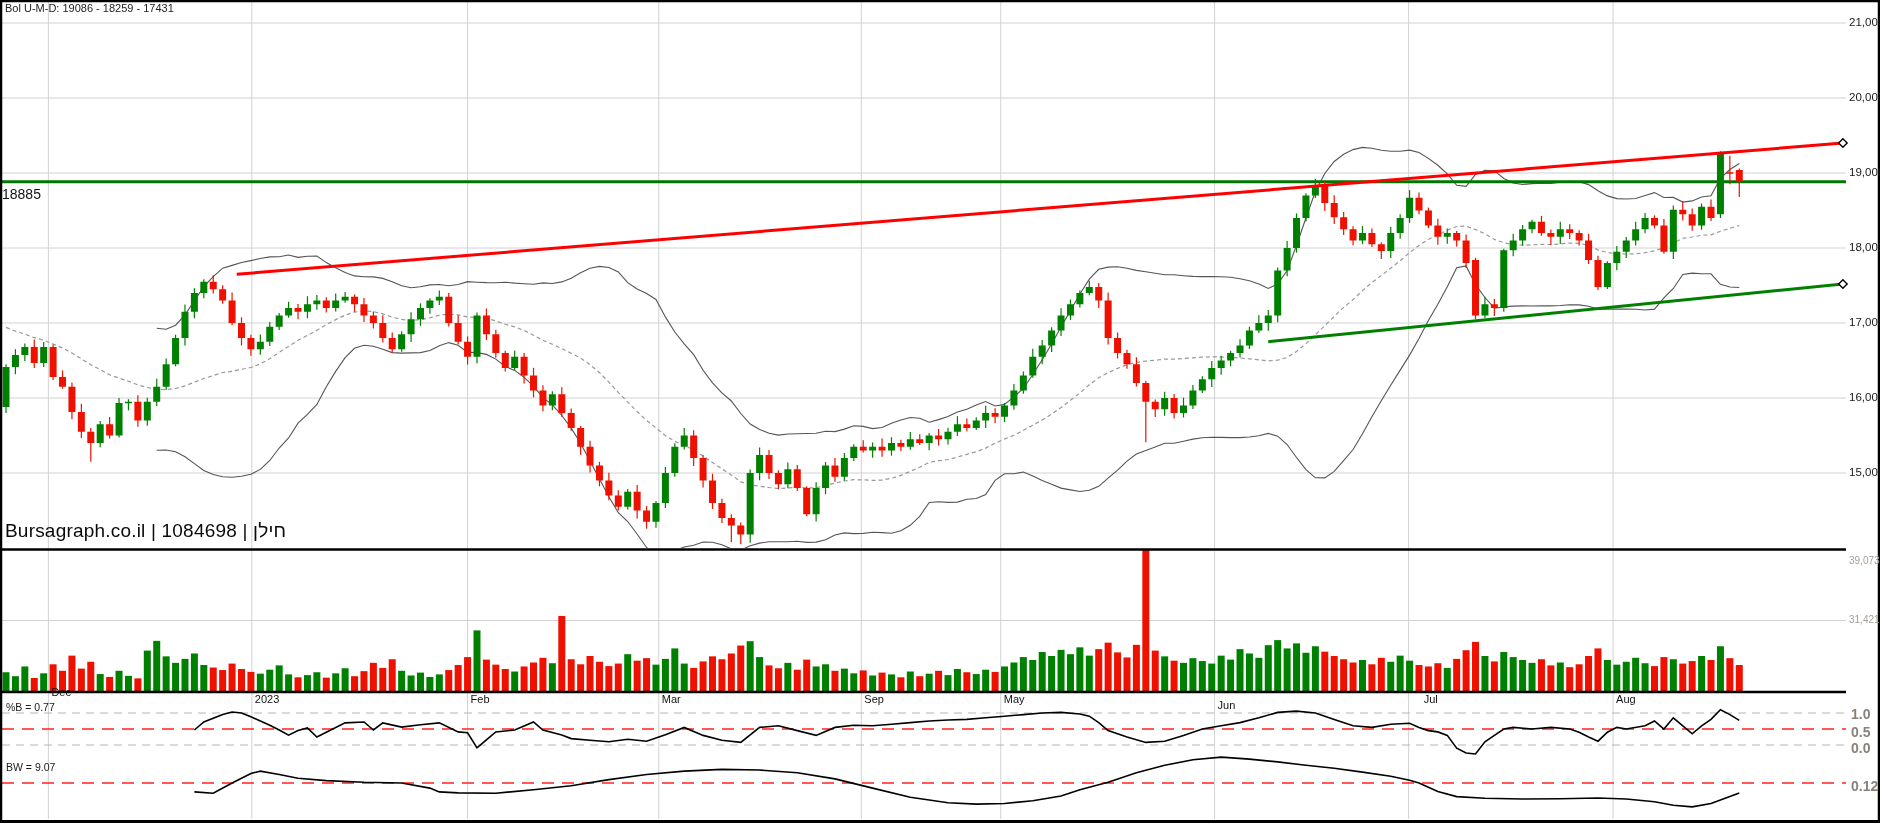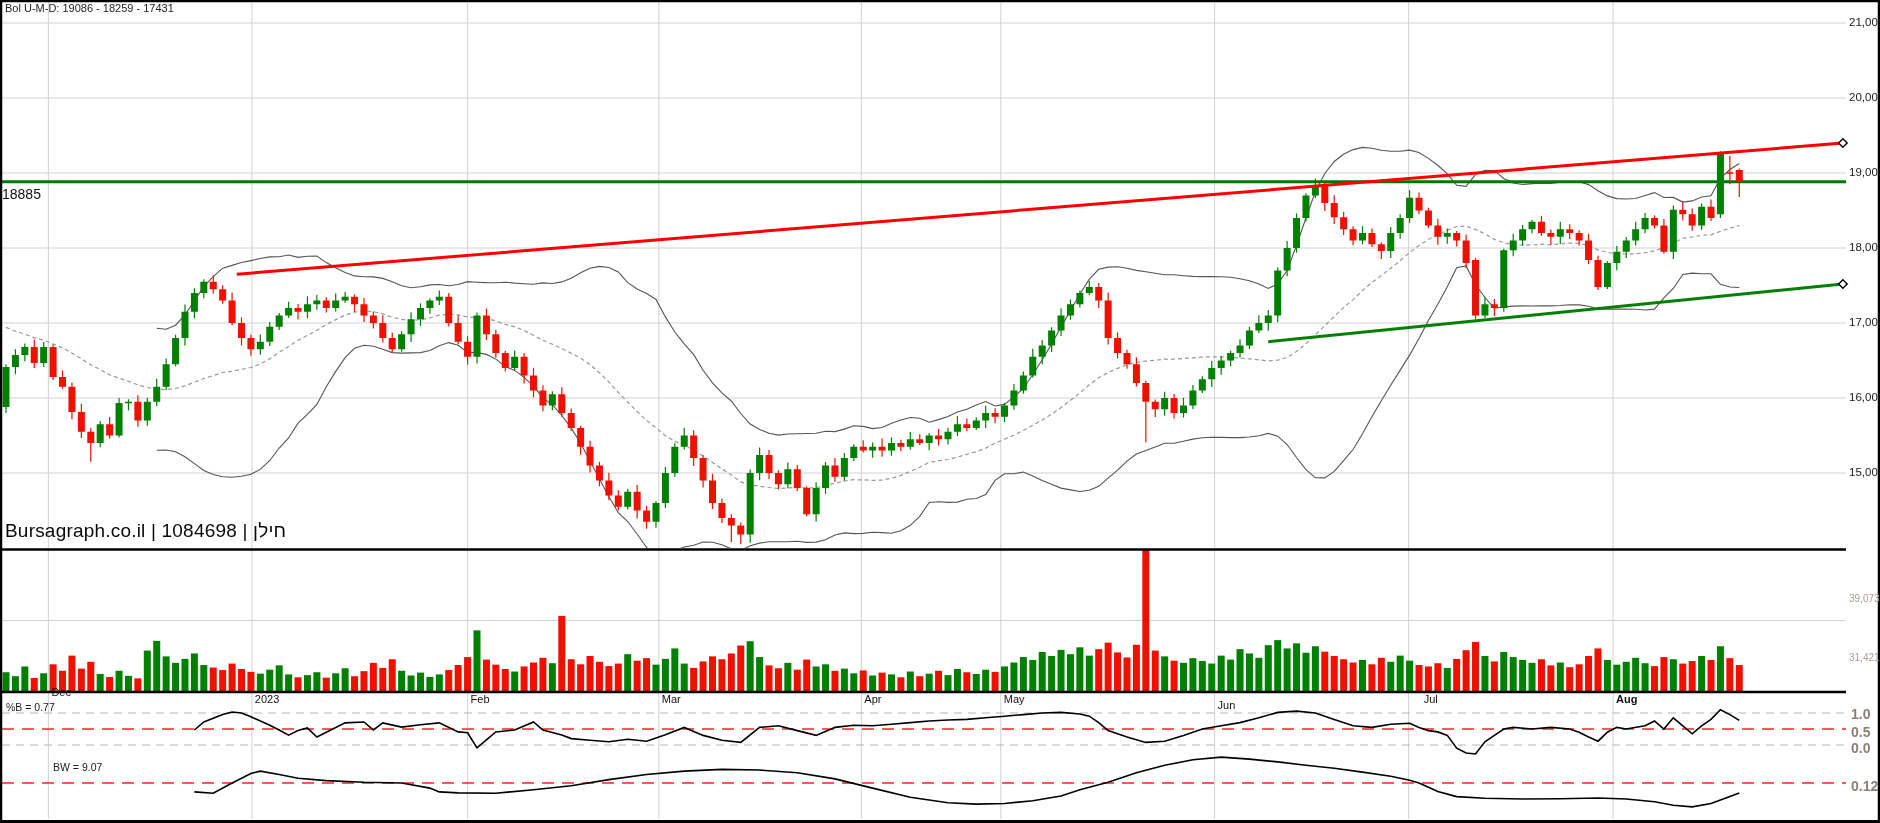--- a/index.html
+++ b/index.html
@@ -3,23 +3,23 @@
 <meta charset="utf-8">
 <style>
   html,body{margin:0;padding:0;background:#e8e8e8;font-family:"Liberation Sans",sans-serif;}
   #chart-root{position:relative;width:1880px;height:823px;background:#ffffff;overflow:hidden;}
   #plot-svg{position:absolute;left:0;top:0;}
   .lbl{position:absolute;color:#1a1a1a;white-space:nowrap;line-height:1;}
   #bol-label{left:5px;top:3px;font-size:11px;color:#222;}
   #price-line-label{left:2px;top:187px;font-size:14px;color:#111;}
   #brand{left:5px;top:521px;font-size:19px;color:#0a0a0a;letter-spacing:0.2px;}
   #pctb-label{left:6px;top:702px;font-size:10.5px;}
-  #bw-label{left:6px;top:762px;font-size:10.5px;margin-left:47px;}
+  #bw-label{left:6px;top:762px;font-size:10.5px;}
   .ytick{left:1849px;font-size:11.5px;color:#1a1a1a;}
-  .vtick{left:1849px;font-size:10px;color:#a59d96;margin-top:38px;}
+  .vtick{left:1849px;font-size:10px;color:#a59d96;}
   .itick{left:1851px;font-size:14px;font-weight:bold;color:#8a8278;}
   .month{top:694px;font-size:11px;color:#111;}
 </style>
 </head>
 <body>
 
 <div id="chart-root">
   <svg id="plot-svg" width="1880" height="823">
       <g>
         <line x1="48.39" y1="2" x2="48.39" y2="819" stroke="#d2d2d2" stroke-width="1"></line>
@@ -647,23 +647,23 @@
       <div class="lbl ytick" style="left: 1849px; top: 242px;">18,000</div>
       <div class="lbl ytick" style="left: 1849px; top: 317px;">17,000</div>
       <div class="lbl ytick" style="left: 1849px; top: 392px;">16,000</div>
       <div class="lbl ytick" style="left: 1849px; top: 467px;">15,000</div>
       <div class="lbl vtick" style="left: 1849px; top: 556px;">39,073</div>
       <div class="lbl vtick" style="left: 1849px; top: 614.502px;">31,421</div>
       <div class="lbl month" style="left: 51.39px; top: 687px;">Dec</div>
       <div class="lbl month" style="left: 254.862px; top: 694px;">2023</div>
       <div class="lbl month" style="left: 470.58px; top: 694px;">Feb</div>
       <div class="lbl month" style="left: 661.806px; top: 694px;">Mar</div>
-      <div class="lbl month" style="left: 864.336px; top: 694px;">Apr</div>
+      <div class="lbl month" style="left: 864.336px; top: 694px;">Sep</div>
       <div class="lbl month" style="left: 1003.75px; top: 694px;">May</div>
       <div class="lbl month" style="left: 1217.59px; top: 694px; margin-top: 6px;">Jun</div>
       <div class="lbl month" style="left: 1411.64px; top: 694px; margin-left: 12px;">Jul</div>
-      <div class="lbl month" style="left: 1616.05px; top: 694px; font-weight: bold;">Aug</div>
+      <div class="lbl month" style="left: 1616.05px; top: 694px;">Aug</div>
       <div class="lbl itick" style="left: 1851px; top: 707px;">1.0</div>
       <div class="lbl itick" style="left: 1851px; top: 725px;">0.5</div>
       <div class="lbl itick" style="left: 1851px; top: 741px;">0.0</div>
       <div class="lbl itick" style="left: 1851px; top: 779px;">0.12</div>
     </div>
 </div>
 
 </body></html>

